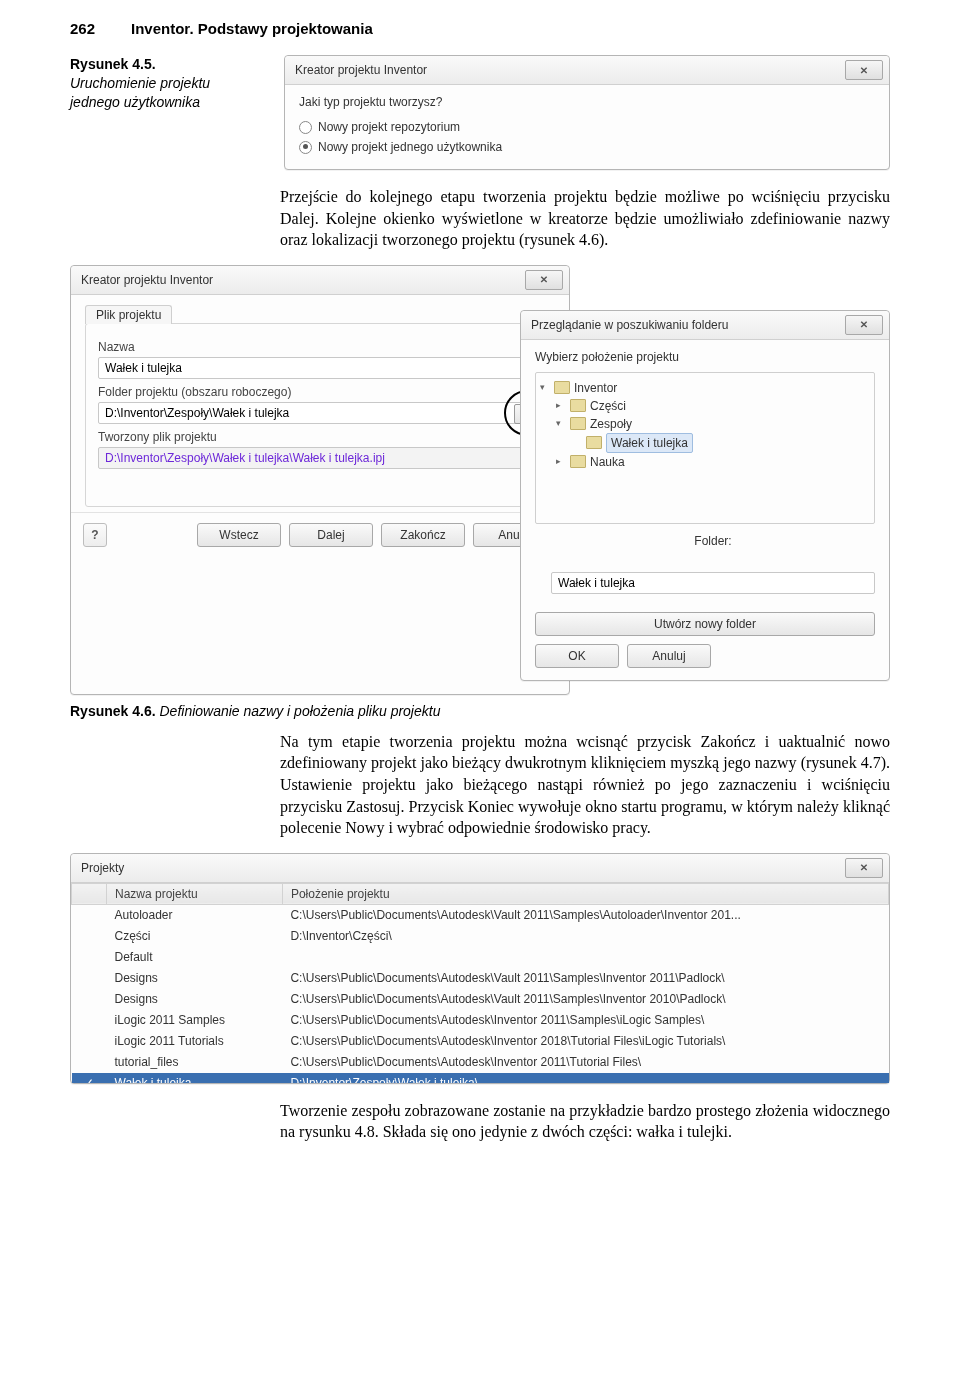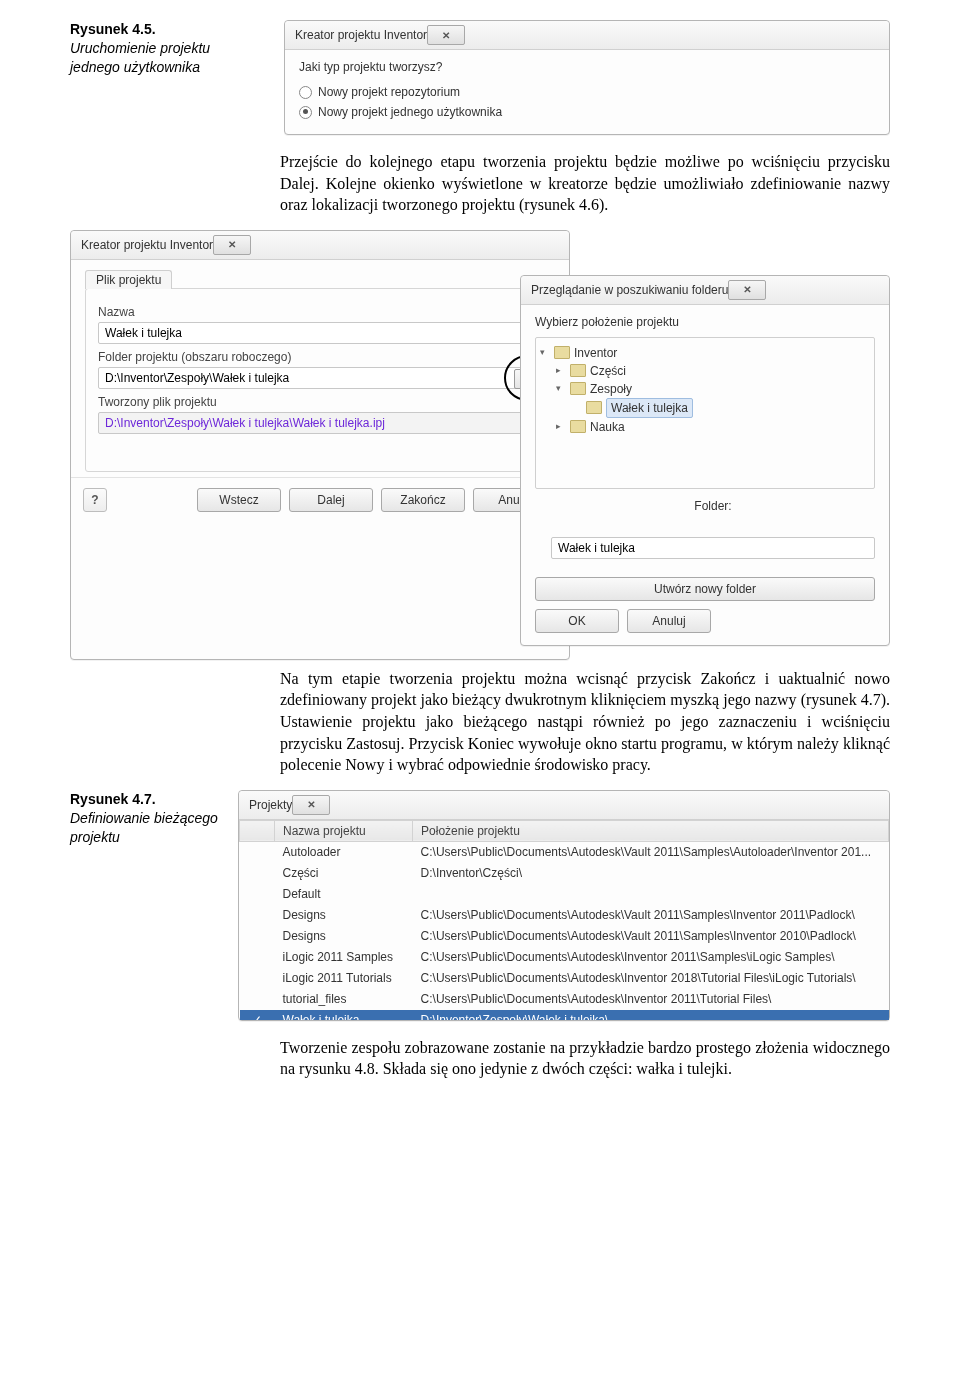--- a/index.html
+++ b/index.html
@@ -69,20 +69,21 @@
     background: #fdfdfd;
     border: 1px solid #b5b5b5;
     border-radius: 4px;
     box-shadow: 0 1px 0 rgba(0,0,0,0.05);
     position: relative;
     box-sizing: border-box;
   }
   .win-titlebar {
     display: flex;
     align-items: center;
+    justify-content: space-between;
     padding: 4px 6px 4px 10px;
     background: linear-gradient(#fafafa,#ececec);
     border-bottom: 1px solid #d0d0d0;
     border-top-left-radius: 4px;
     border-top-right-radius: 4px;
   }
   .win-close {
     width: 36px; height: 18px;
     border: 1px solid #a8a8a8;
     border-radius: 2px;
@@ -204,20 +205,24 @@
   .fig47-window .proj-scroll {
     height:200px; overflow:hidden;
   }
 
 </style>
 </head>
 <body>
 
 <div class="page">
 
+  <div class="running-head">
+    <span class="rh-page">262</span>
+    <span class="rh-title">Inventor. Podstawy projektowania</span>
+  </div>
 
   <div class="top-row">
     <div class="fig-caption-block">
       <span class="fig-number">Rysunek 4.5.</span>
       <span class="fig-desc">Uruchomienie projektu jednego użytkownika</span>
     </div>
 
     <div class="win" style="flex:1;">
       <div class="win-titlebar">
         <span>Kreator projektu Inventor</span>
@@ -319,28 +324,28 @@
           <div style="display:flex; gap:8px;">
             <span class="btn">OK</span>
             <span class="btn">Anuluj</span>
           </div>
         </div>
       </div>
     </div>
 
   </div>
 
+  <div style="font-family:Arial,Helvetica,sans-serif; font-size:14px; margin:4px 0 12px 0;">
+    <span style="font-weight:bold;">Rysunek 4.6.</span>
+    <span style="font-style:italic;">Definiowanie nazwy i położenia pliku projektu</span>
+  </div>
 
   <p class="body-para indent-left">Na tym etapie tworzenia projektu można wcisnąć przycisk Zakończ i uaktualnić nowo zdefiniowany projekt jako bieżący dwukrotnym kliknięciem myszką jego nazwy (rysunek 4.7). Ustawienie projektu jako bieżącego nastąpi również po jego zaznaczeniu i wciśnięciu przycisku Zastosuj. Przycisk Koniec wywołuje okno startu programu, w którym należy kliknąć polecenie Nowy i wybrać odpowiednie środowisko pracy.</p>
 
   <div class="fig47-row">
-    <div class="fig-caption-block" style="width:150px; flex:0 0 150px;">
-      <span class="fig-number">Rysunek 4.7.</span>
-      <span class="fig-desc">Definiowanie bieżącego projektu</span>
-    </div>
 
     <div class="win fig47-window" style="position:relative;">
       <div class="win-titlebar">
         <span>Projekty</span>
         <span class="win-close">✕</span>
       </div>
       <div class="win-body">
         <div class="proj-scroll">
           <table class="projects-table">
             <thead>

